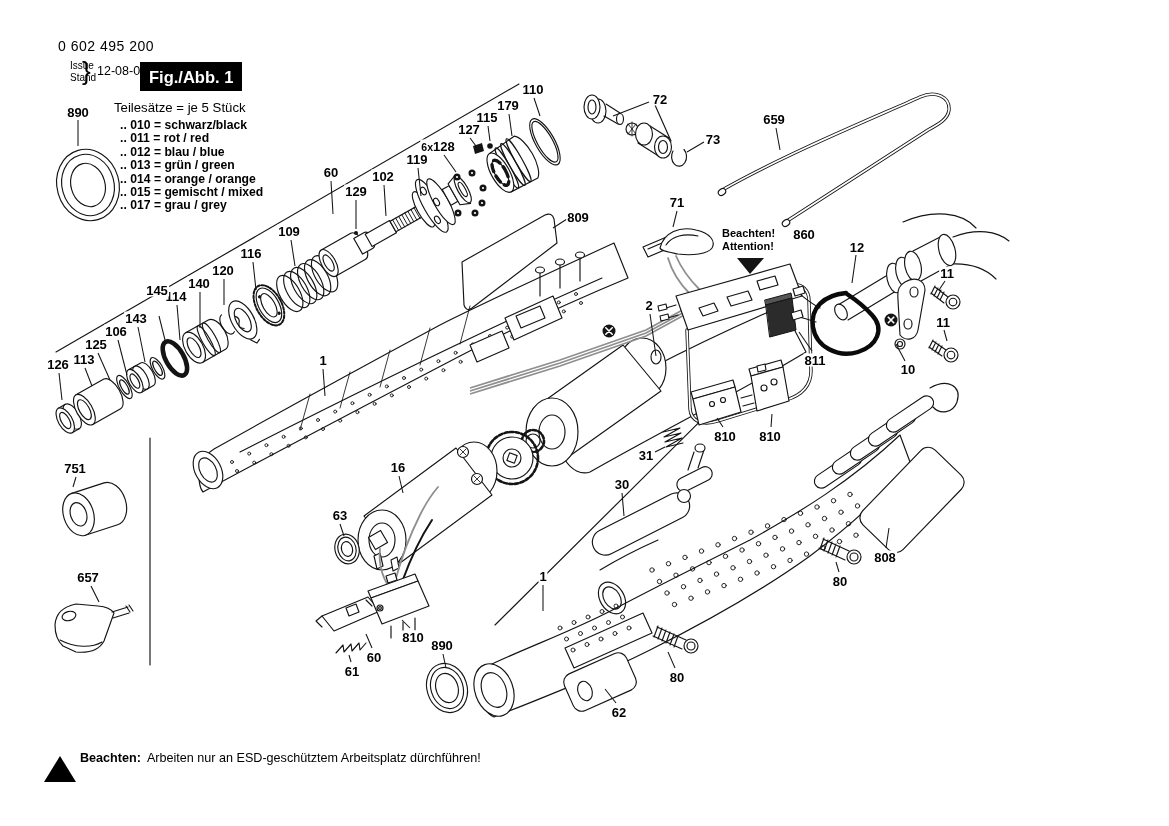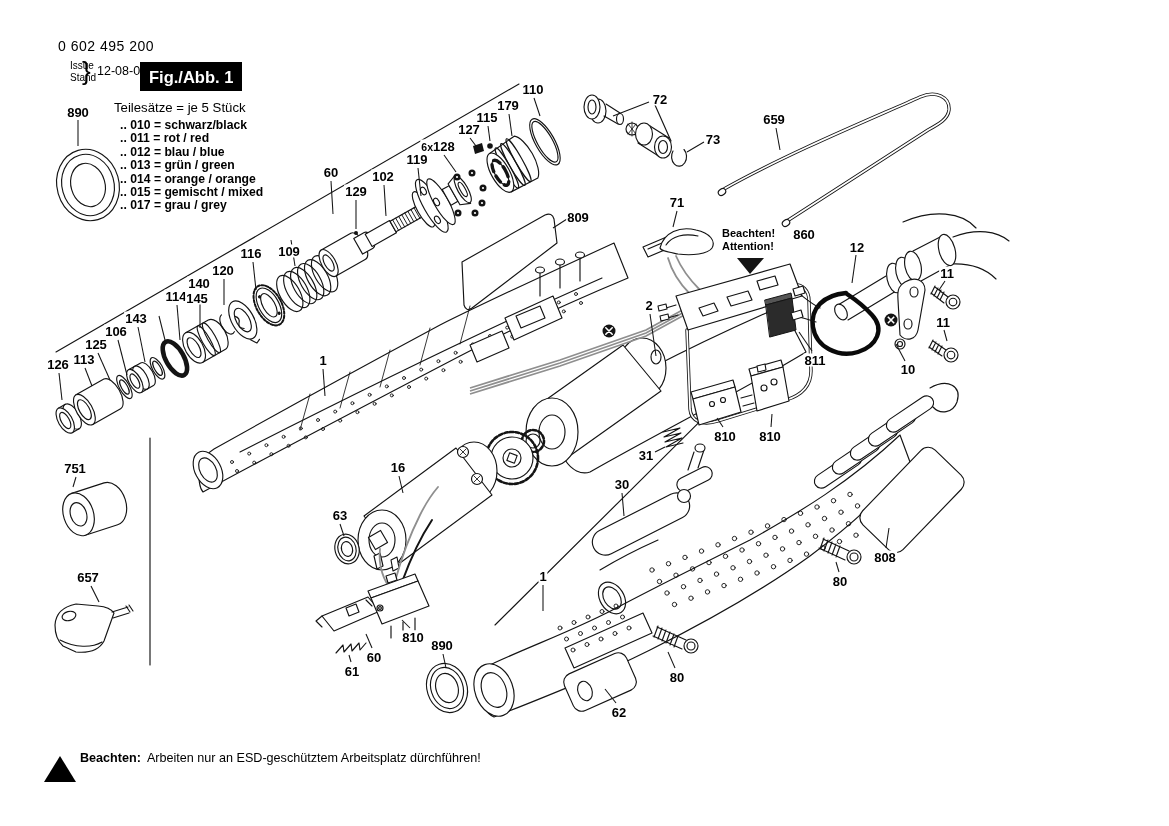--- a/index.html
+++ b/index.html
@@ -641,26 +641,26 @@
       <div class="callout" style="left: 78px; top: 112px;">890</div>
       <div class="callout" style="left: 331px; top: 172px;">60</div>
       <div class="callout" style="left: 356px; top: 191px;">129</div>
       <div class="callout" style="left: 383px; top: 176px;">102</div>
       <div class="callout" style="left: 417px; top: 159px;">119</div>
       <div class="callout" style="left: 438px; top: 146px;"><span class="pre">6x</span>128</div>
       <div class="callout" style="left: 469px; top: 129px;">127</div>
       <div class="callout" style="left: 487px; top: 117px;">115</div>
       <div class="callout" style="left: 508px; top: 105px;">179</div>
       <div class="callout" style="left: 533px; top: 89px;">110</div>
-      <div class="callout" style="left: 289px; top: 231px; margin-top: 20px;">109</div>
+      <div class="callout" style="left: 289px; top: 231px;">109</div>
       <div class="callout" style="left: 251px; top: 253px;">116</div>
       <div class="callout" style="left: 223px; top: 270px;">120</div>
       <div class="callout" style="left: 199px; top: 283px;">140</div>
       <div class="callout" style="left: 176px; top: 296px;">114</div>
-      <div class="callout" style="left: 157px; top: 298px; margin-left: 40px;">145</div>
+      <div class="callout" style="left: 157px; top: 290px;">145</div>
       <div class="callout" style="left: 136px; top: 318px;">143</div>
       <div class="callout" style="left: 116px; top: 331px;">106</div>
       <div class="callout" style="left: 96px; top: 344px;">125</div>
       <div class="callout" style="left: 84px; top: 359px;">113</div>
       <div class="callout" style="left: 58px; top: 364px;">126</div>
       <div class="callout" style="left: 75px; top: 468px;">751</div>
       <div class="callout" style="left: 88px; top: 577px;">657</div>
       <div class="callout" style="left: 660px; top: 99px;">72</div>
       <div class="callout" style="left: 713px; top: 139px;">73</div>
       <div class="callout" style="left: 774px; top: 119px;">659</div>

